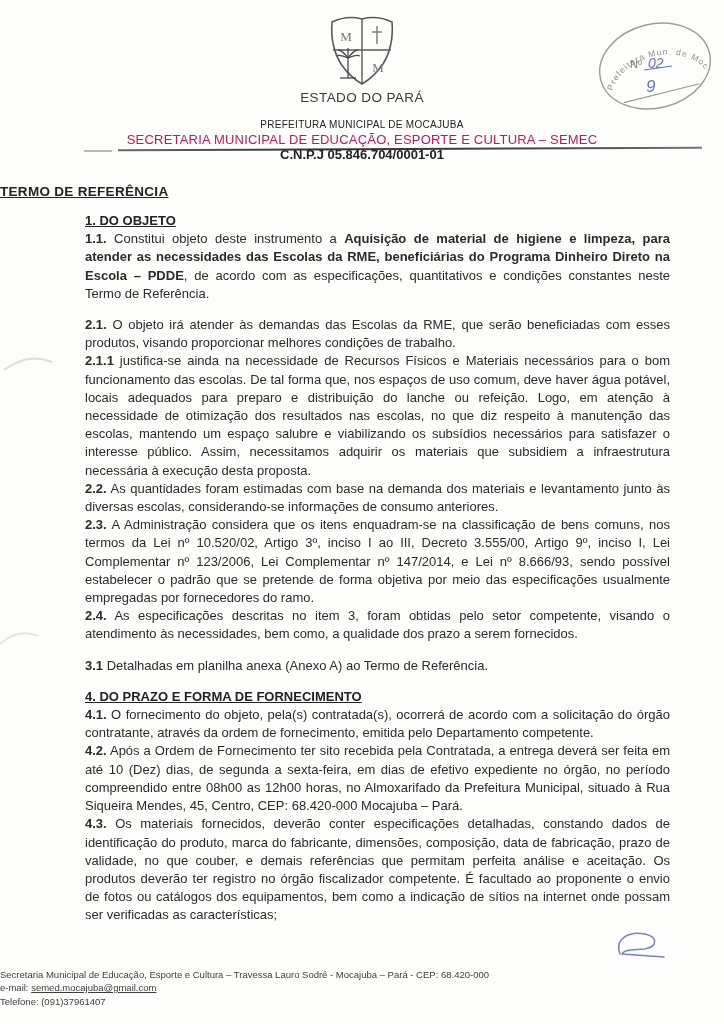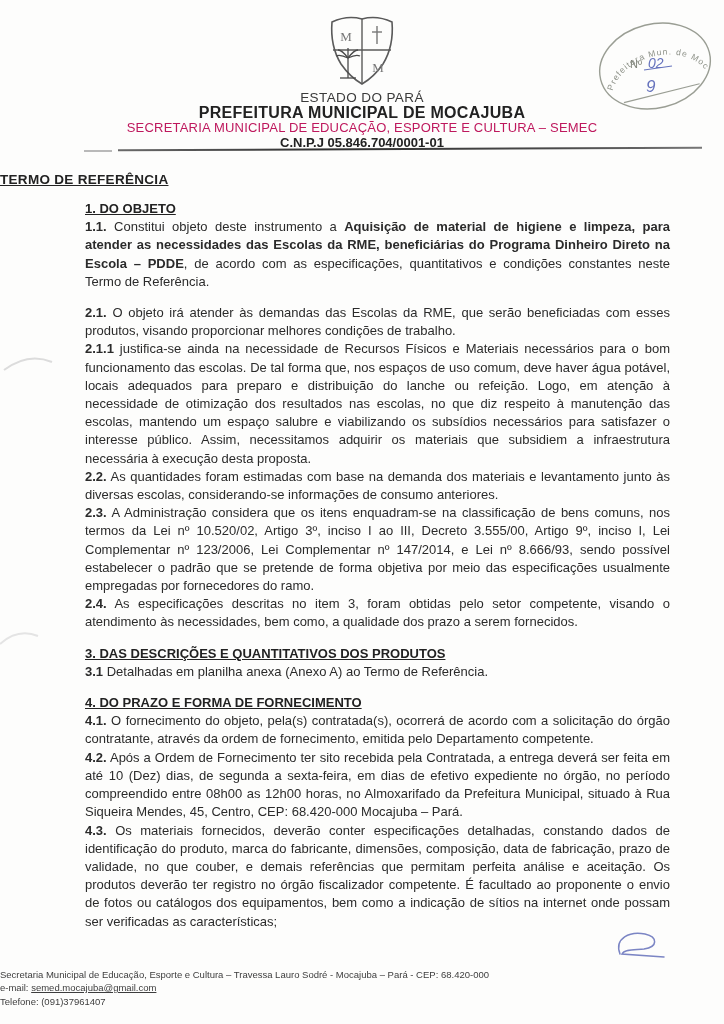--- a/index.html
+++ b/index.html
@@ -13,21 +13,21 @@
   }
   
   .letterhead{
     position:relative;
     padding-top:8px;
     text-align:center;
     line-height:15px;
   }
   .crest{display:block;margin:0 auto 2px auto;}
   .lh-state{font-size:13.5px;letter-spacing:0.4px;color:#3a3a3a;}
-  .lh-muni{font-size:16px;font-weight:bold;letter-spacing:0.3px;color:#222;}
+  .lh-muni{font-size:10px;font-weight:normal;letter-spacing:0.3px;color:#222;margin-top:12px;}
   .lh-secr{font-size:13px;letter-spacing:0.2px;color:#be185d;}
   .lh-cnpj{font-size:13px;font-weight:bold;color:#222;}
   .rule-main{
     position:absolute;left:118px;top:148px;width:584px;height:2px;
     background:linear-gradient(90deg,#6a6a6a,#2f2f2f 35%,#4a4a4a 75%,#777);
     transform:rotate(-0.25deg);
   }
   .rule-dash{
     position:absolute;left:84px;top:150px;width:28px;height:2px;
     background:#b9b9b9;
@@ -130,21 +130,20 @@
         <p class="para"><span class="b">1.1. </span><span>Constitui objeto deste instrumento a </span><span class="b">Aquisição de material de higiene e limpeza, para atender as necessidades das Escolas da RME, beneficiárias do Programa Dinheiro Direto na Escola – PDDE</span><span>, de acordo com as especificações, quantitativos e condições constantes neste Termo de Referência.</span></p>
       </section>
       <section class="section">
         <p class="para"><span class="b">2.1. </span><span> O objeto irá atender às demandas das Escolas da RME, que serão beneficiadas com esses produtos, visando proporcionar melhores condições de trabalho.</span></p>
         <p class="para"><span class="b">2.1.1</span><span> justifica-se ainda na necessidade de Recursos Físicos e Materiais necessários para o bom funcionamento das escolas. De tal forma que, nos espaços de uso comum, deve haver água potável, locais adequados para preparo e distribuição do lanche ou refeição. Logo, em atenção à necessidade de otimização dos resultados nas escolas, no que diz respeito à manutenção das escolas, mantendo um espaço salubre e viabilizando os subsídios necessários para satisfazer o interesse público. Assim, necessitamos adquirir os materiais que subsidiem a infraestrutura necessária à execução desta proposta.</span></p>
         <p class="para"><span class="b">2.2.</span><span> As quantidades foram estimadas com base na demanda dos materiais e levantamento junto às diversas escolas, considerando-se informações de consumo anteriores.</span></p>
         <p class="para"><span class="b">2.3.</span><span> A Administração considera que os itens enquadram-se na classificação de bens comuns, nos termos da Lei nº 10.520/02, Artigo 3º, inciso I ao III, Decreto 3.555/00, Artigo 9º, inciso I, Lei Complementar nº 123/2006, Lei Complementar nº 147/2014, e Lei nº 8.666/93, sendo possível estabelecer o padrão que se pretende de forma objetiva por meio das especificações usualmente empregadas por fornecedores do ramo.</span></p>
         <p class="para"><span class="b">2.4.</span><span> As especificações descritas no item 3, foram obtidas pelo setor competente, visando o atendimento às necessidades, bem como, a qualidade dos prazo a serem fornecidos.</span></p>
       </section>
       <section class="section">
-        <h2 class="sec-heading">3. DAS DESCRIÇÕES E QUANTITATIVOS DOS PRODUTOS</h2>
         <p class="para"><span class="b">3.1</span><span> Detalhadas em planilha anexa (Anexo A) ao Termo de Referência.</span></p>
       </section>
       <section class="section">
         <h2 class="sec-heading">4. DO PRAZO E FORMA DE FORNECIMENTO</h2>
         <p class="para"><span class="b">4.1.</span><span> O fornecimento do objeto, pela(s) contratada(s), ocorrerá de acordo com a solicitação do órgão contratante, através da ordem de fornecimento, emitida pelo Departamento competente.</span></p>
         <p class="para"><span class="b">4.2.</span><span> Após a Ordem de Fornecimento ter sito recebida pela Contratada, a entrega deverá ser feita em até 10 (Dez) dias, de segunda a sexta-feira, em dias de efetivo expediente no órgão, no período compreendido entre 08h00 as 12h00 horas, no Almoxarifado da Prefeitura Municipal, situado à Rua Siqueira Mendes, 45, Centro, CEP: 68.420-000 Mocajuba – Pará.</span></p>
         <p class="para"><span class="b">4.3.</span><span> Os materiais fornecidos, deverão conter especificações detalhadas, constando dados de identificação do produto, marca do fabricante, dimensões, composição, data de fabricação, prazo de validade, no que couber, e demais referências que permitam perfeita análise e aceitação. Os produtos deverão ter registro no órgão fiscalizador competente. É facultado ao proponente o envio de fotos ou catálogos dos equipamentos, bem como a indicação de sítios na internet onde possam ser verificadas as características;</span></p>
       </section>
     </main>
 

